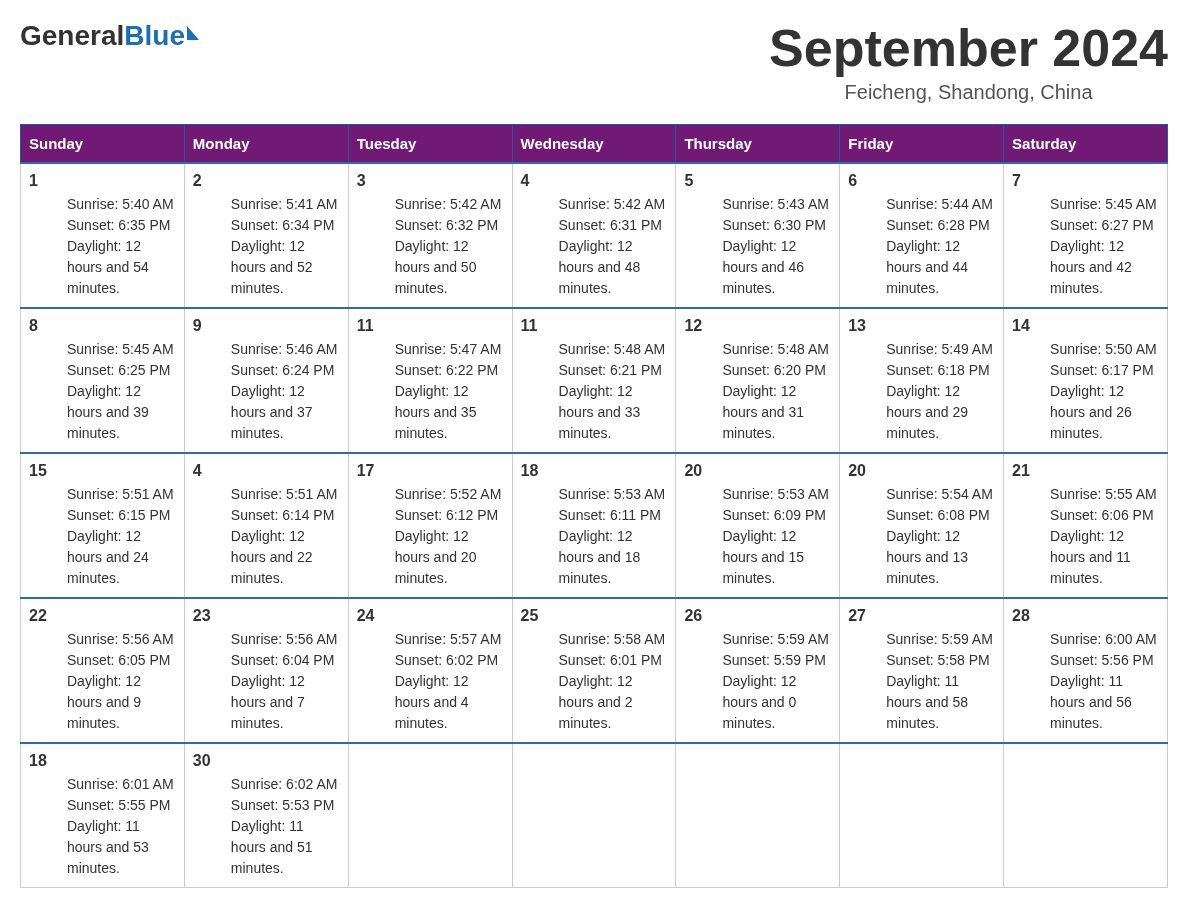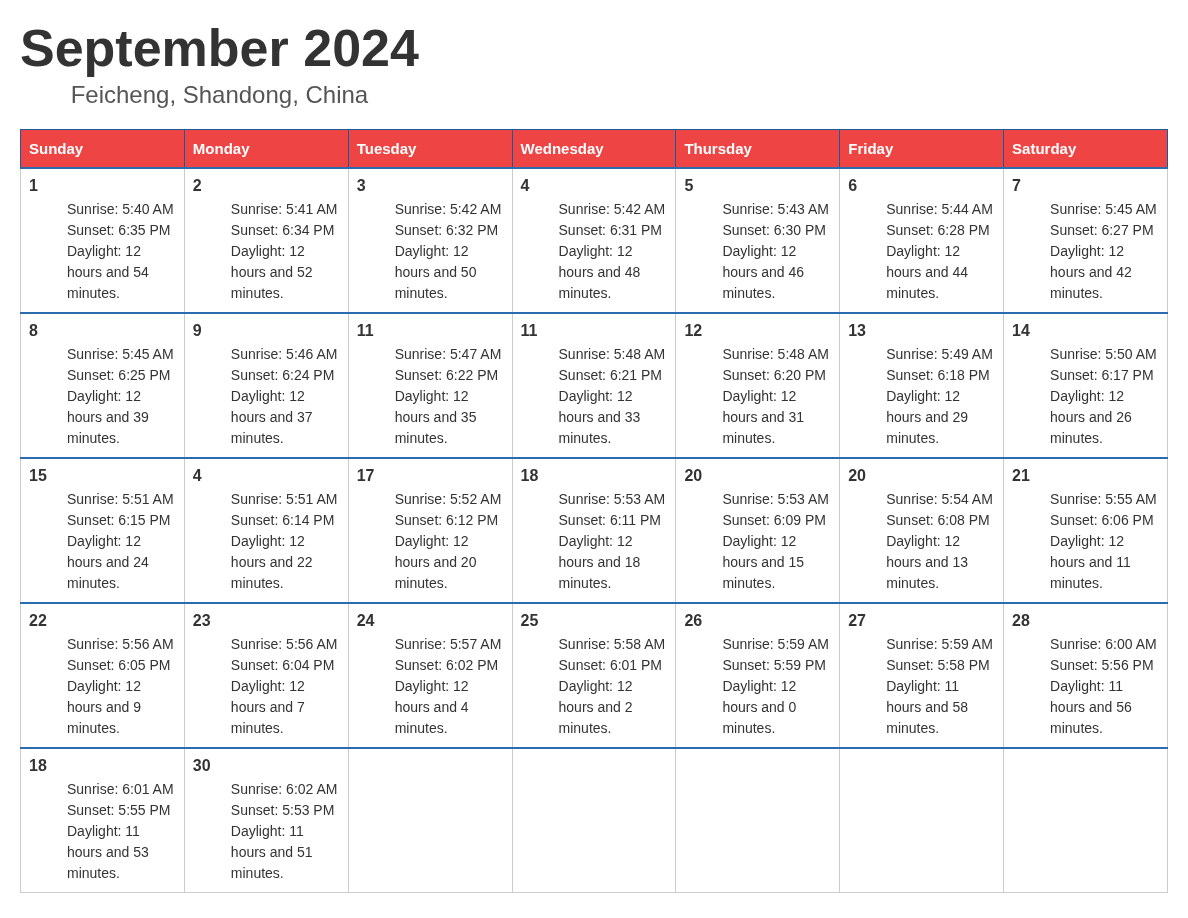--- a/index.html
+++ b/index.html
@@ -51,31 +51,31 @@
     .title-section {
       text-align: center;
     }
     .month-title {
       font-size: 52px;
       font-weight: bold;
       color: #333;
       line-height: 1.1;
     }
     .location-title {
-      font-size: 24px;
+      font-size: 20px;
       color: #555;
       margin-top: 4px;
     }
     .calendar-table {
       width: 100%;
       border-collapse: collapse;
       border: 1px solid #aaa;
     }
     .calendar-table th {
-      background-color: #ef4444;
+      background-color: #701a75;
       color: #fff;
       padding: 10px 8px;
       font-size: 15px;
       font-weight: bold;
       text-align: left;
       border: 1px solid #1a5a9a;
     }
     .calendar-table td {
       vertical-align: top;
       padding: 8px;
@@ -99,20 +99,29 @@
       margin-left: 38px;
     }
     .empty-cell {
       background: #fff;
     }
   </style>
 </head>
 <body>
 
 <div class="header">
+  <div class="logo">
+    <div class="logo-text">
+      <span class="logo-general">General</span>
+      <div class="logo-blue-container">
+        <span class="logo-blue">Blue</span>
+        <div class="logo-triangle"></div>
+      </div>
+    </div>
+  </div>
   <div class="title-section">
     <div class="month-title">September 2024</div>
     <div class="location-title">Feicheng, Shandong, China</div>
   </div>
 </div>
 
 <table class="calendar-table">
   <thead>
     <tr>
     <th>Sunday</th>

